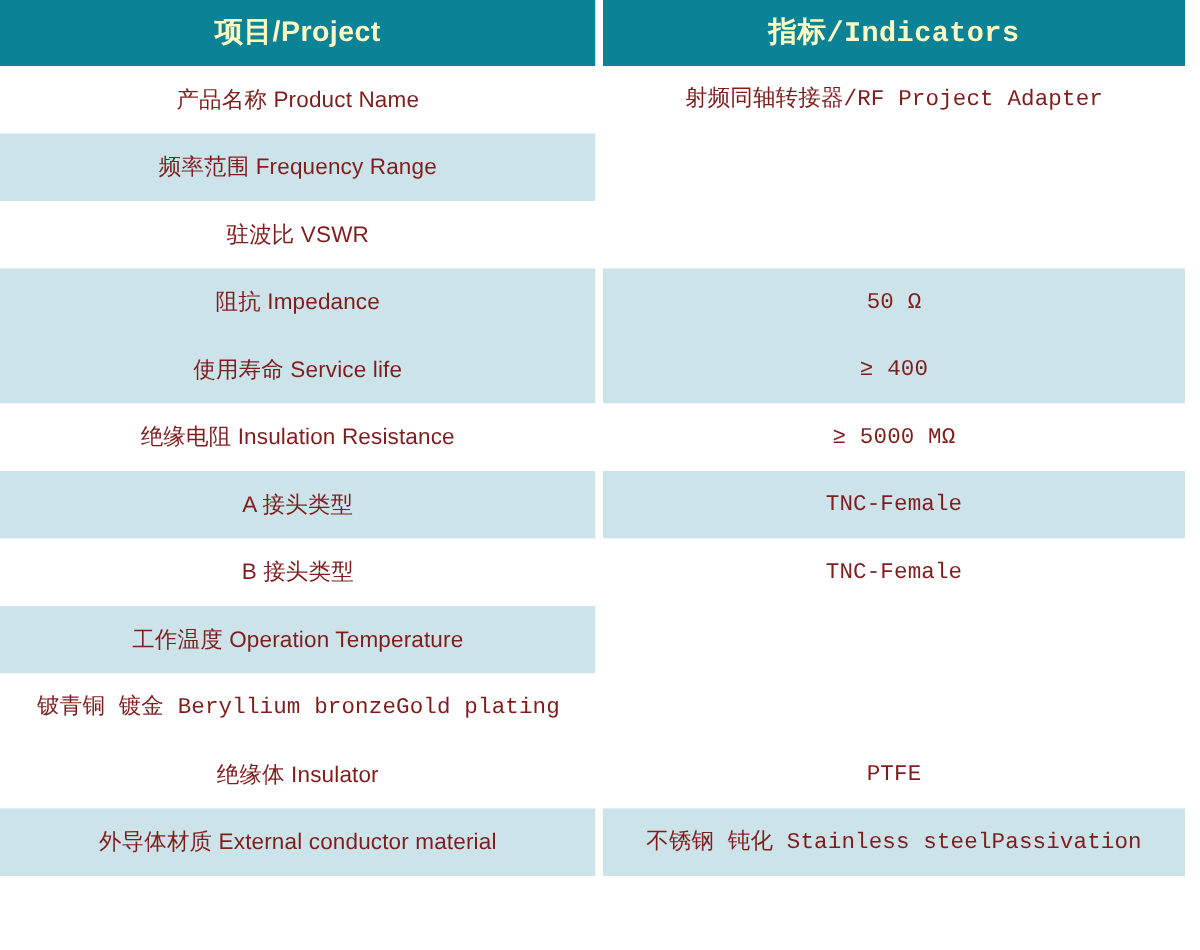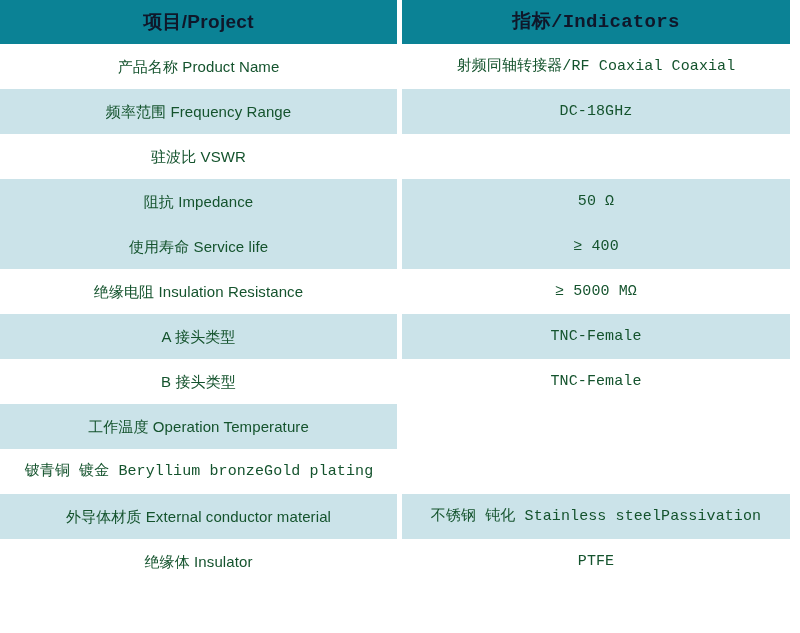--- a/index.html
+++ b/index.html
@@ -35,21 +35,21 @@
     flex: 0 0 44px;
     height: 44px;
   }
 
   .cell {
     display: flex;
     align-items: center;
     justify-content: center;
     box-sizing: border-box;
     font-size: 15px;
-    color: #14532d;
+    color: #7f1d1d;
     letter-spacing: 0.1px;
     line-height: 1.2;
     text-align: center;
     padding: 0 8px;
     overflow: hidden;
     white-space: nowrap;
   }
 
   .cell-project {
     width: 397px;
@@ -69,21 +69,21 @@
   }
 
   .tail {
     flex: 1 1 auto;
     background: #ffffff;
   }
 
   
   .header-row .cell {
     background: #0b8295;
-    color: #0f172a;
+    color: #fef9c3;
     font-size: 19px;
     font-weight: bold;
     letter-spacing: 0.3px;
   }
   .header-row .gutter,
   .header-row .tail {
     background: #ffffff;
   }
 
   
@@ -103,27 +103,26 @@
     <div class="cell cell-project">项目/Project</div>
     <div class="gutter"></div>
     <div class="cell cell-indicator">指标/Indicators</div>
     <div class="tail"></div>
   </div>
 
   <div id="rows-container">
       <div class="spec-row plain">
         <div class="cell cell-project">产品名称 Product Name</div>
         <div class="gutter"></div>
-        <div class="cell cell-indicator">射频同轴转接器/RF Coaxial Coaxial</div>
+        <div class="cell cell-indicator">射频同轴转接器/RF Project Adapter</div>
         <div class="tail"></div>
       </div>
       <div class="spec-row shade">
         <div class="cell cell-project">频率范围 Frequency Range</div>
         <div class="gutter"></div>
-        <div class="cell cell-indicator">DC-18GHz</div>
         <div class="tail"></div>
       </div>
       <div class="spec-row plain">
         <div class="cell cell-project">驻波比 VSWR</div>
         <div class="gutter"></div>
         <div class="tail"></div>
       </div>
       <div class="spec-row shade">
         <div class="cell cell-project">阻抗 Impedance</div>
         <div class="gutter"></div>
@@ -157,27 +156,27 @@
       <div class="spec-row shade">
         <div class="cell cell-project">工作温度 Operation Temperature</div>
         <div class="gutter"></div>
         <div class="tail"></div>
       </div>
       <div class="spec-row plain">
         <div class="gutter"></div>
         <div class="cell cell-indicator">铍青铜 镀金 Beryllium bronzeGold plating</div>
         <div class="tail"></div>
       </div>
+      <div class="spec-row plain">
+        <div class="cell cell-project">绝缘体 Insulator</div>
+        <div class="gutter"></div>
+        <div class="cell cell-indicator">PTFE</div>
+        <div class="tail"></div>
+      </div>
       <div class="spec-row shade">
         <div class="cell cell-project">外导体材质 External conductor material</div>
         <div class="gutter"></div>
         <div class="cell cell-indicator">不锈钢 钝化 Stainless steelPassivation</div>
-        <div class="tail"></div>
-      </div>
-      <div class="spec-row plain">
-        <div class="cell cell-project">绝缘体 Insulator</div>
-        <div class="gutter"></div>
-        <div class="cell cell-indicator">PTFE</div>
         <div class="tail"></div>
       </div>
     </div>
 
 </div>
 
 </body></html>

